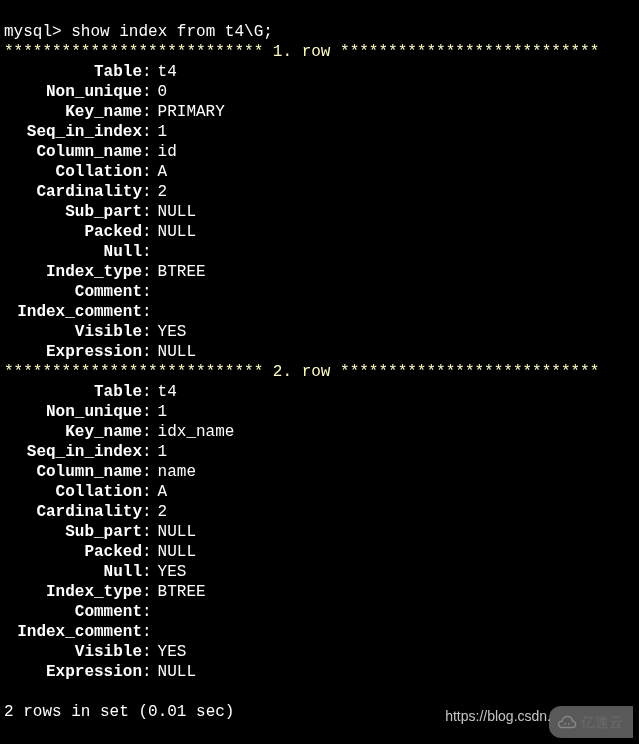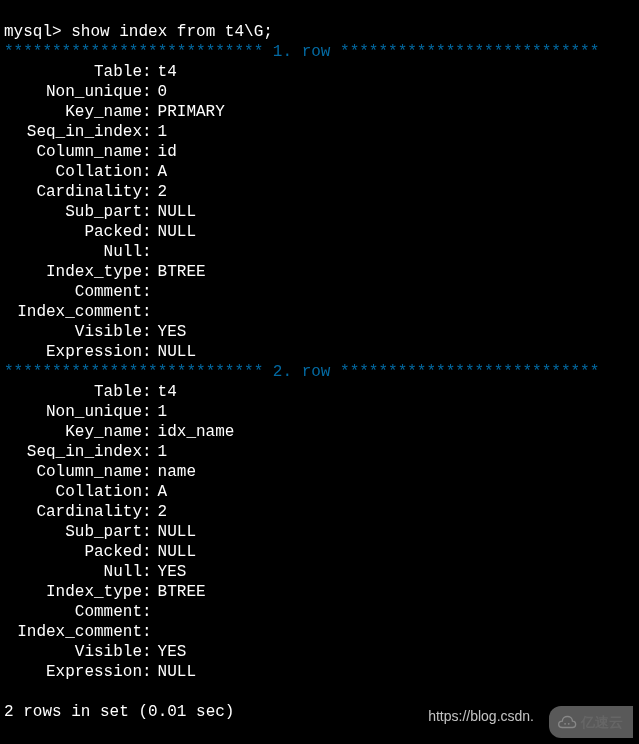--- a/index.html
+++ b/index.html
@@ -13,42 +13,43 @@
       width: 639px;
       height: 744px;
       overflow: hidden;
       position: relative;
     }
     .terminal {
       padding: 2px 4px;
       white-space: pre;
     }
     .row-header {
-      color: #0369a1;
+      color: #fef9c3;
     }
     .kv-line {
       display: block;
     }
     .key {
       display: inline-block;
       width: 138px;
       text-align: right;
+      font-weight: bold;
     }
     .colon {
       display: inline-block;
     }
     .value {
       display: inline-block;
       padding-left: 6px;
       text-align: right;
     }
     .watermark {
       position: absolute;
       bottom: 18px;
-      right: 105px;
+      right: 88px;
       color: #e5e5e5;
       font-family: Arial, sans-serif;
       font-size: 14px;
       opacity: 0.85;
     }
     .brand {
       position: absolute;
       bottom: 6px;
       right: 6px;
       background: rgba(255,255,255,0.35);

